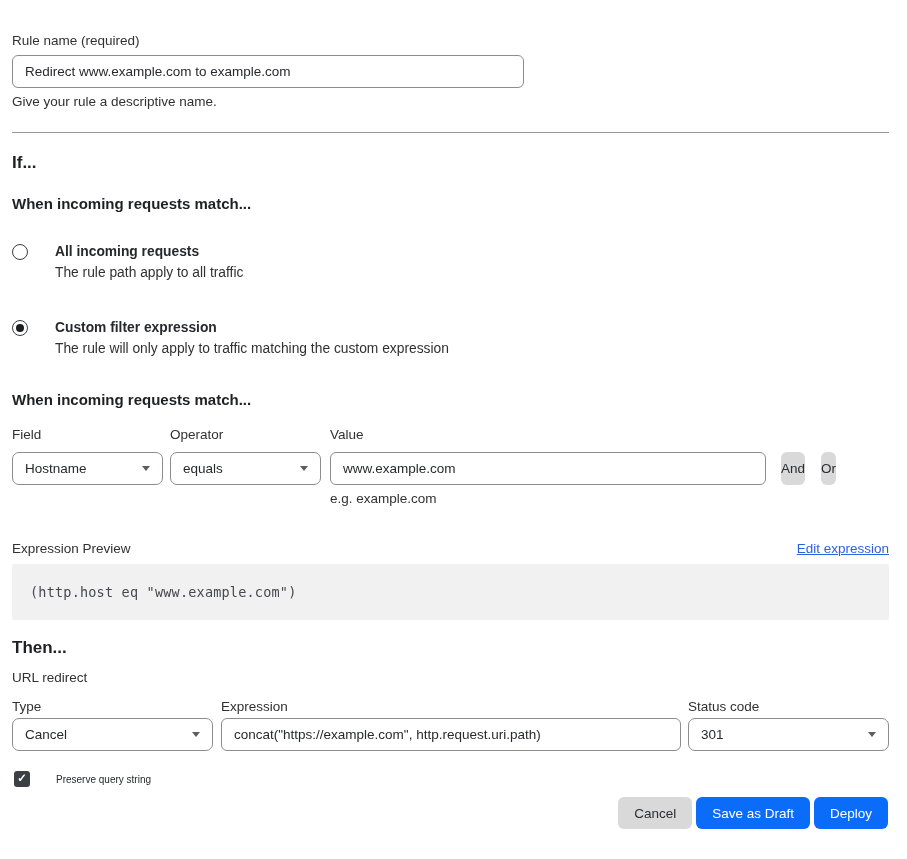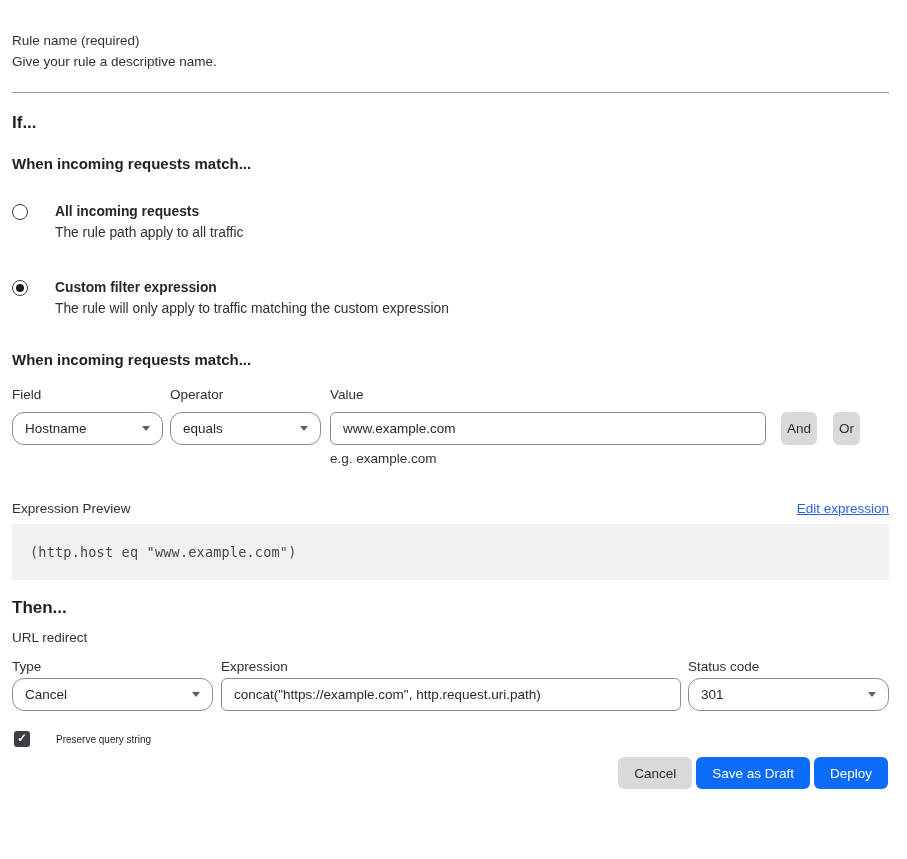--- a/index.html
+++ b/index.html
@@ -42,31 +42,31 @@
 
   .match-heading { margin-top: 34px; }
 
   .cond-labels { margin-top: 18px; display: flex; font-size: 13.5px; color: #313131; }
   .cond-labels .l-field { width: 151px; }
   .cond-labels .l-operator { width: 151px; margin-left: 7px; }
   .cond-labels .l-value { margin-left: 9px; }
 
   .cond-row { margin-top: 10px; display: flex; align-items: center; }
   .select-box {
-    height: 33px; border: 1px solid #8d8d8d; border-radius: 12px; background: #fff;
+    height: 33px; border: 1px solid #8d8d8d; border-radius: 7px; background: #fff;
     display: flex; align-items: center; justify-content: space-between; padding: 0 12px;
     cursor: pointer; color: #27292d; font-size: 13.5px;
   }
   .sel-field { width: 151px; }
   .sel-operator { width: 151px; margin-left: 7px; }
   .chev { width: 0; height: 0; border-left: 4.5px solid transparent; border-right: 4.5px solid transparent; border-top: 5.5px solid #5b5e63; margin-left: 8px; }
   .value-input { width: 436px; margin-left: 9px; margin-top: 0; }
   .gray-btn {
     height: 33px; border: none; border-radius: 6px; background: #d9d9d9; color: #2b2d30;
-    font-family: "Liberation Sans", sans-serif; font-size: 13.5px; padding: 0 6px; cursor: pointer;
+    font-family: "Liberation Sans", sans-serif; font-size: 13.5px; padding: 0 0; cursor: pointer;
   }
   .and-btn { margin-left: 15px; }
   .or-btn { margin-left: 16px; }
   .value-help { margin-left: 318px; margin-top: 6px; }
 
   .expr-row { margin-top: 35px; display: flex; align-items: baseline; justify-content: space-between; }
   .expr-label { font-size: 13.5px; color: #313131; }
   .edit-link { font-size: 13.5px; color: #2c62d9; text-decoration: underline; cursor: pointer; }
 
   .code-box {
@@ -104,20 +104,21 @@
   .btn-cancel { background: #d9d9d9; color: #2b2d30; }
   .btn-blue { background: #0b6cfa; color: #fff; }
 </style>
 </head>
 <body>
 
 <div class="container">
 
 
   <div class="field-label">Rule name (required)</div>
+  <input class="text-input" type="text" value="Redirect www.example.com to example.com" style="">
   <div class="help-text">Give your rule a descriptive name.</div>
 
   <hr class="divider">
 
   <div class="h1">If...</div>
   <div class="h2">When incoming requests match...</div>
 
   <div class="radio-option">
     <span class="radio-circle"></span>
     <span class="radio-texts">

